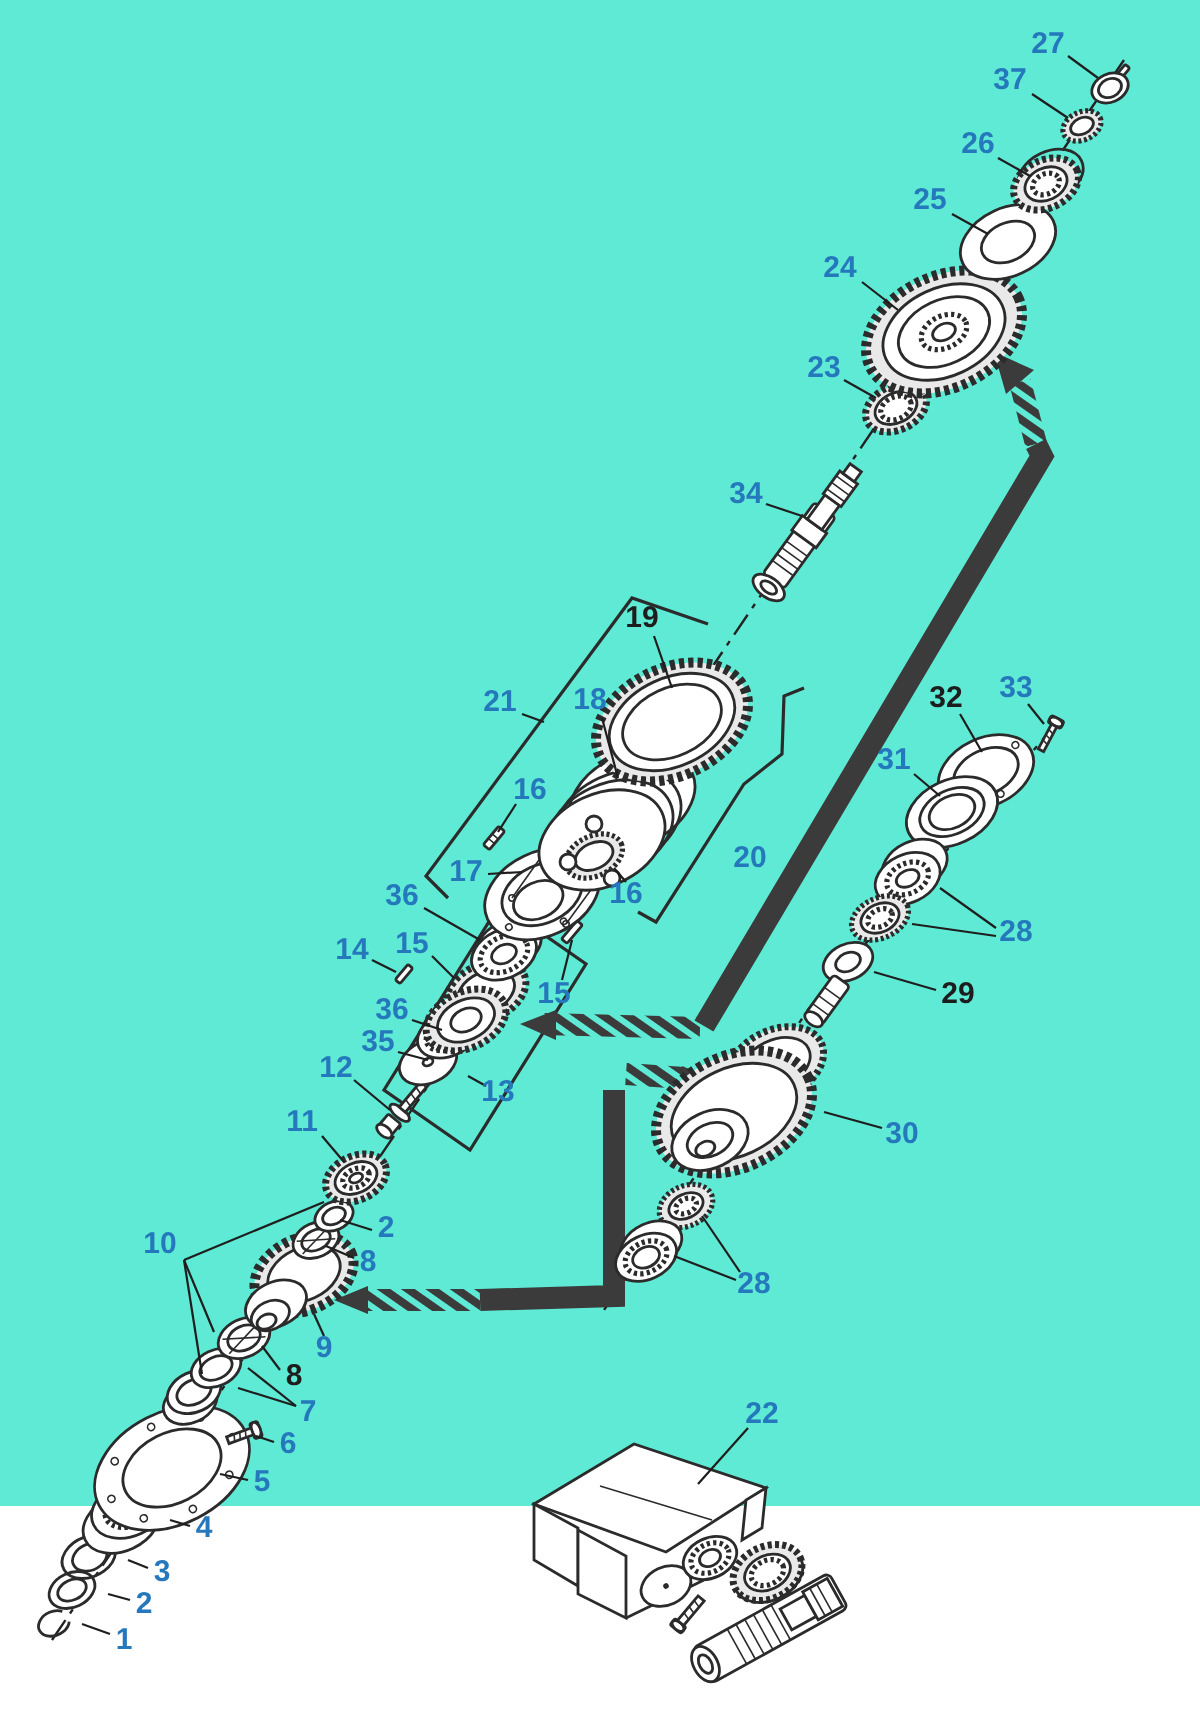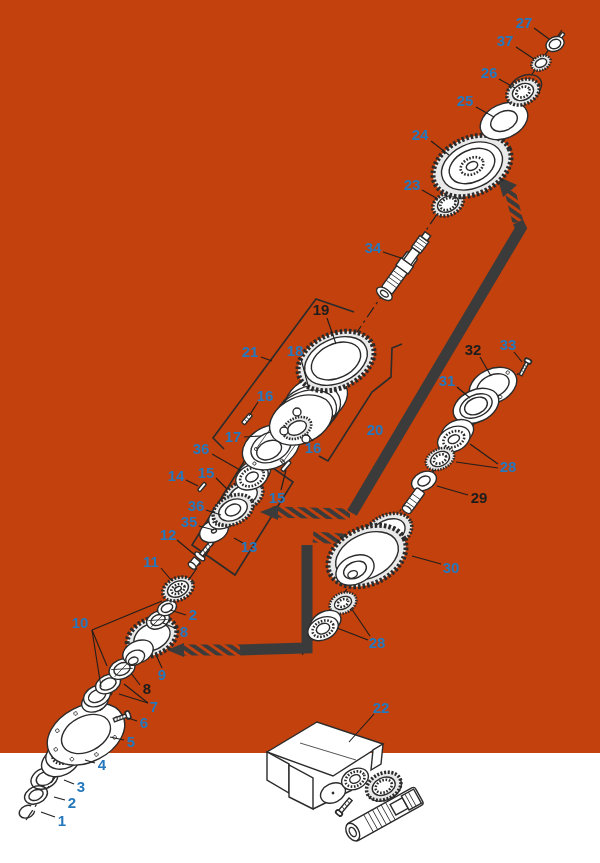--- a/index.html
+++ b/index.html
@@ -1,16 +1,16 @@
 <!DOCTYPE html>
 <html><head>
 <meta charset="utf-8">
 <style>
   html,body{margin:0;padding:0;background:#fff;width:600px;height:863px;overflow:hidden;}
-  #stage{position:relative;width:600px;height:753px;background:#c2410c;}
+  #stage{position:relative;width:600px;height:753px;background:#5eead4;}
   svg{position:absolute;left:0;top:0;}
   .ln{fill:none;stroke:#2b2b2b;stroke-width:1.4;}
   .thin{fill:none;stroke:#2b2b2b;stroke-width:.8;}
   .wh{fill:#ffffff;stroke:#2b2b2b;stroke-width:1.4;}
   .teeth{fill:#e9e9e9;stroke:#2b2b2b;stroke-width:5;stroke-dasharray:2.6 2;}
   .teeth2{fill:#e9e9e9;stroke:#2b2b2b;stroke-width:3.5;stroke-dasharray:2 1.6;}
   .teeth3{fill:#e9e9e9;stroke:#2b2b2b;stroke-width:2.6;stroke-dasharray:1.5 1.3;}
   .spl{fill:none;stroke:#2b2b2b;stroke-width:2.6;stroke-dasharray:1.6 1.6;}
   .axis{fill:none;stroke:#222;stroke-width:1.2;stroke-dasharray:12 4 2.5 4;}
   .band{fill:none;stroke:#3b3b3b;stroke-width:11;stroke-linejoin:miter;}

